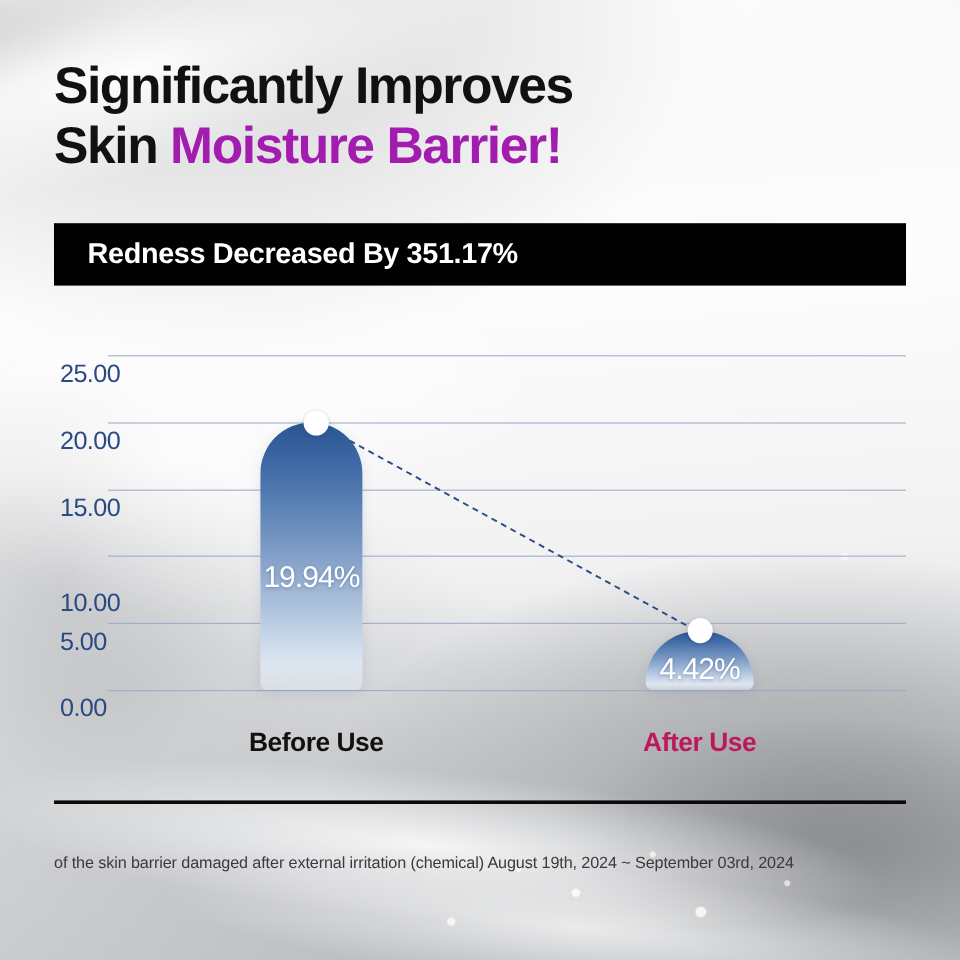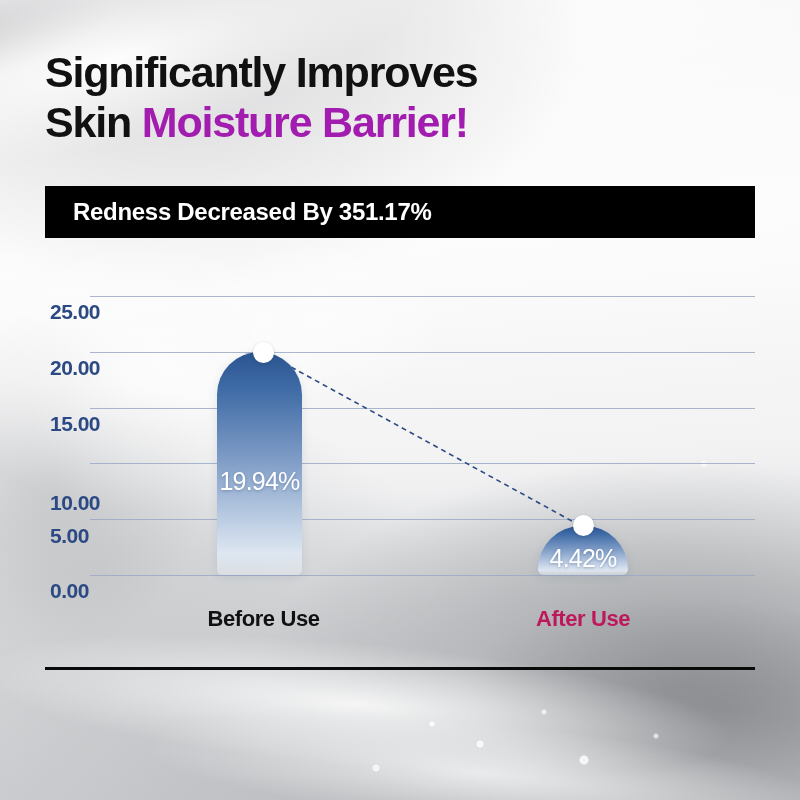--- a/index.html
+++ b/index.html
@@ -85,21 +85,21 @@
 
   
   #chart { position:absolute; left:0; top:0; width:800px; height:800px; }
 
   .gridline {
     position:absolute; left:90px; width:665px; height:1px;
     background:#9aa9c6; opacity:.85;
   }
   .ytick {
     position:absolute; left:50px;
-    font-size:21px; color:#2b4a84; font-weight:700;
+    font-size:21px; color:#2b4a84; font-weight:400;
     letter-spacing:-0.5px;
   }
 
   .bar {
     position:absolute;
     border-radius:48px 48px 6px 6px;
     background:linear-gradient(180deg,#2a548f 0%, #3e6aa5 16%, #7e9cc6 48%, #b9cbe2 74%, #dde6f1 90%, rgba(236,241,247,.35) 100%);
     box-shadow:0 2px 10px rgba(60,80,120,.12);
   }
   .bar-label {
@@ -182,15 +182,16 @@
         <div class="dot" style="left: 572.5px; top: 515.173px;"></div>
       </div>
     <div id="xlabels">
         <div class="xlabel" id="xlabel-0" style="left: 153.5px; top: 606px; width: 220px;">Before Use</div>
         <div class="xlabel" id="xlabel-1" style="left: 473px; top: 606px; width: 220px;">After Use</div>
       </div>
   </div>
 
   <div id="rule"></div>
   <div id="footnote">
+    <div>of the skin barrier damaged after external irritation (chemical) August 19th, 2024 ~ September 03rd, 2024</div>
   </div>
 
 </div>
 
 </body></html>

